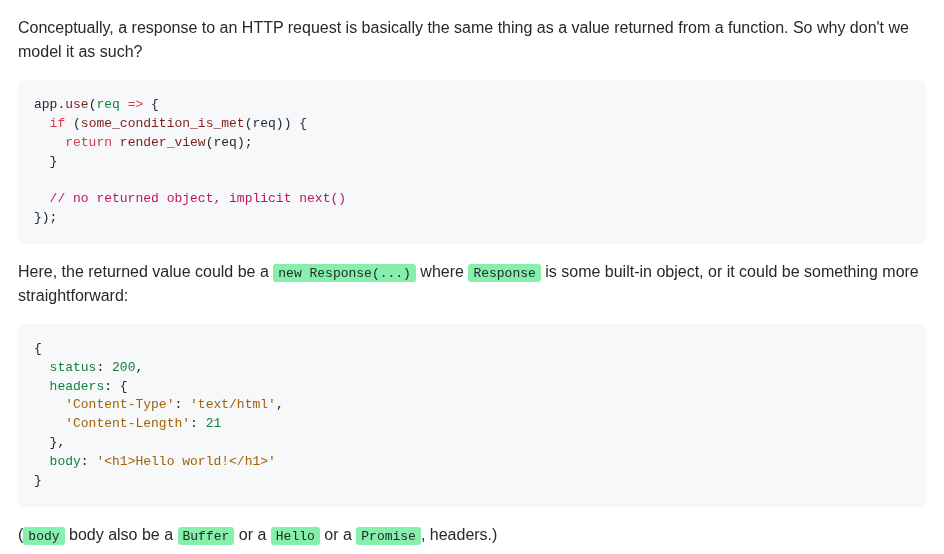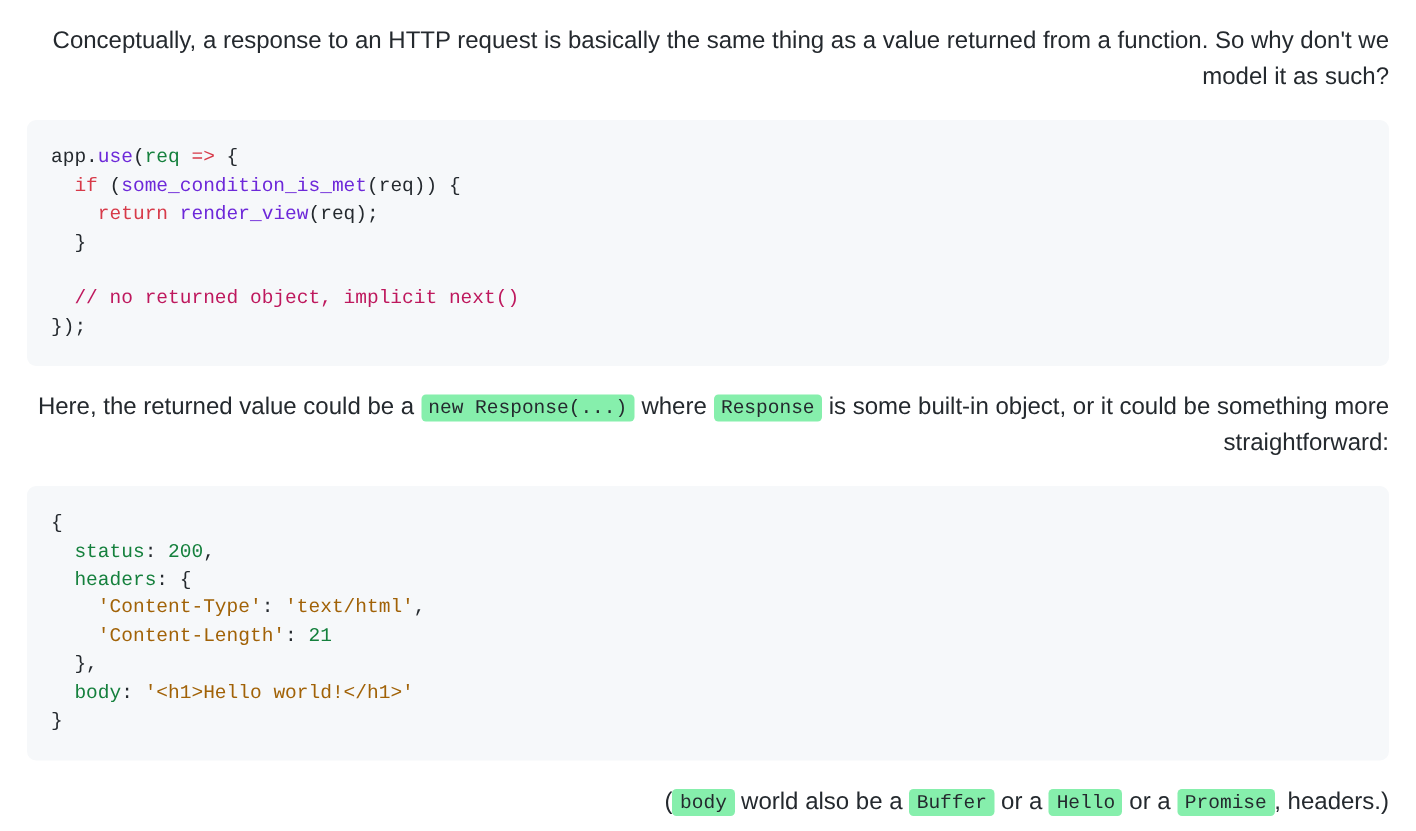--- a/index.html
+++ b/index.html
@@ -6,21 +6,20 @@
     body {
       font-family: -apple-system, BlinkMacSystemFont, "Segoe UI", Helvetica, Arial, sans-serif;
       color: #24292e;
       font-size: 16px;
       line-height: 1.5;
       padding: 16px 18px;
       width: 944px;
     }
     p.para {
       margin-bottom: 16px;
-      text-align: right;
     }
     .code-block {
       background: #f6f8fa;
       border-radius: 6px;
       padding: 16px;
       margin-bottom: 16px;
       font-family: SFMono-Regular, Consolas, "Liberation Mono", Menlo, monospace;
       font-size: 13px;
       line-height: 1.45;
       white-space: pre;
@@ -29,21 +28,21 @@
     }
     code.inline {
       background: #86efac;
       border-radius: 3px;
       padding: 1.5px 5px;
       font-family: SFMono-Regular, Consolas, "Liberation Mono", Menlo, monospace;
       font-size: 13px;
     }
     
     .pl-k { color: #d73a49; }   
-    .pl-en { color: #6d28d9; }  
+    .pl-en { color: #7f1d1d; }  
     .pl-c { color: #be185d; }   
     .pl-c1 { color: #15803d; }  
     .pl-s { color: #a16207; }   
   </style>
 </head>
 <body>
 
 <p class="para">Conceptually, a response to an HTTP request is basically the same thing as a value returned from a function. So why don't we model it as such?</p>
 
 <div class="code-block"><span>app.</span><span class="pl-en">use</span><span>(</span><span class="pl-c1">req</span><span> </span><span class="pl-k">=&gt;</span><span> {</span>
@@ -58,13 +57,13 @@
 
 <div class="code-block"><span>{</span>
 <span>  </span><span class="pl-c1">status</span><span>: </span><span class="pl-c1">200</span><span>,</span>
 <span>  </span><span class="pl-c1">headers</span><span>: {</span>
 <span>    </span><span class="pl-s">'Content-Type'</span><span>: </span><span class="pl-s">'text/html'</span><span>,</span>
 <span>    </span><span class="pl-s">'Content-Length'</span><span>: </span><span class="pl-c1">21</span>
 <span>  },</span>
 <span>  </span><span class="pl-c1">body</span><span>: </span><span class="pl-s">'&lt;h1&gt;Hello world!&lt;/h1&gt;'</span>
 <span>}</span></div>
 
-<p class="para"><span>(</span><code class="inline">body</code><span> world also be a </span><code class="inline">Buffer</code><span> or a </span><code class="inline">Hello</code><span> or a </span><code class="inline">Promise</code><span>, headers.)</span></p>
+<p class="para"><span>(</span><code class="inline">body</code><span> body also be a </span><code class="inline">Buffer</code><span> or a </span><code class="inline">Hello</code><span> or a </span><code class="inline">Promise</code><span>, headers.)</span></p>
 
 </body></html>

